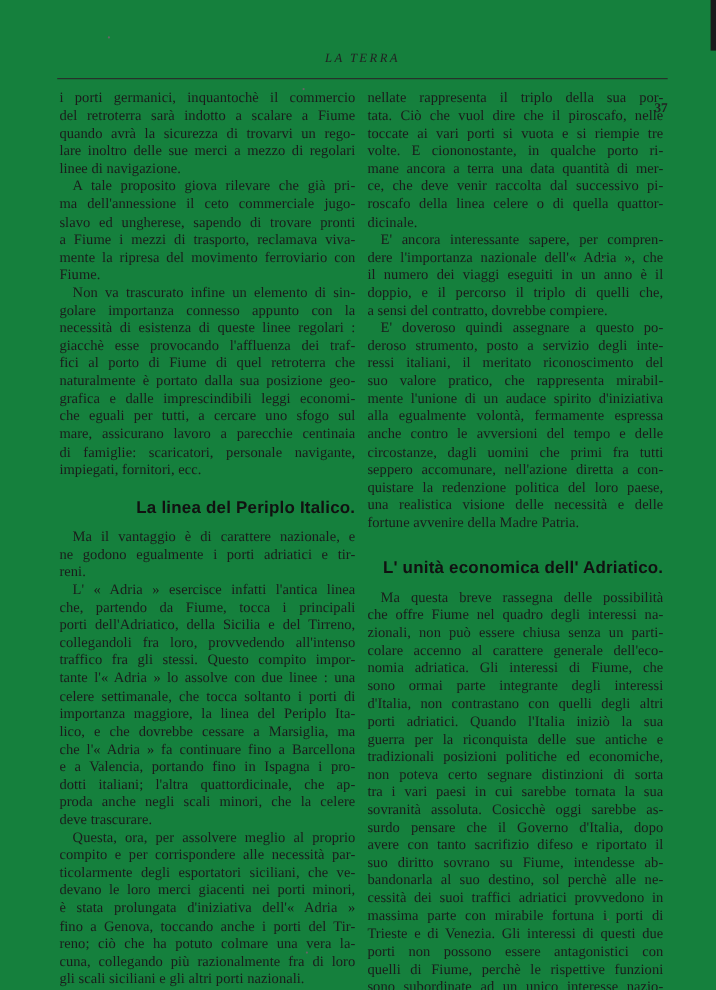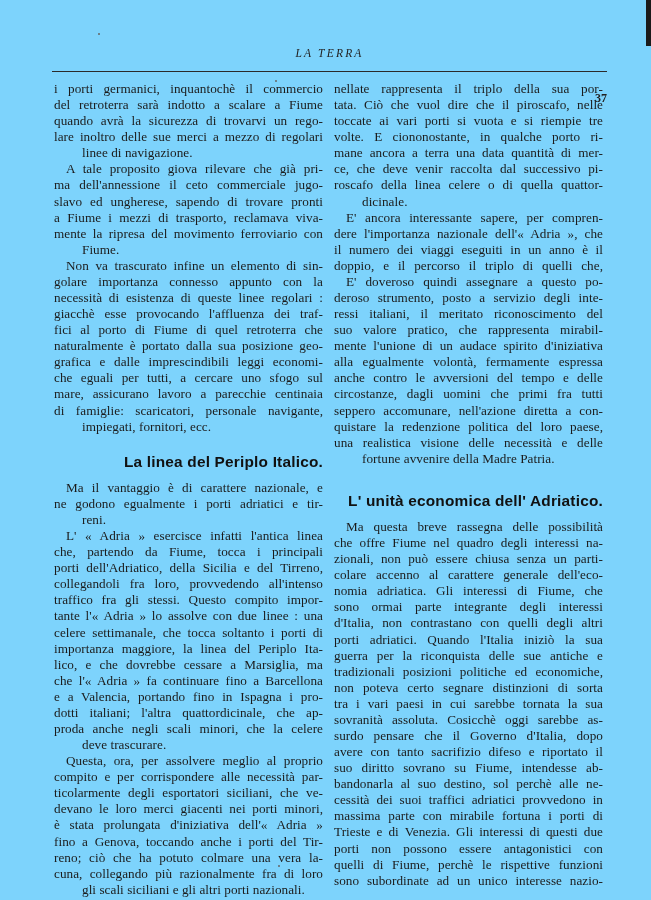--- a/index.html
+++ b/index.html
@@ -3,37 +3,37 @@
 <meta charset="utf-8">
 <style>
   html, body { margin: 0; padding: 0; }
   body {
     width: 651px; height: 900px; overflow: hidden;
     background: #ffffff;
     font-family: "Liberation Serif", "DejaVu Serif", serif;
     color: #1b1b1b;
     position: relative;
   }
-  .page { position: absolute; left: 0; top: 0; width: 651px; height: 900px; background: #7dd3fc; }
+  .page { position: absolute; left: 0; top: 0; width: 651px; height: 900px; background: #15803d; }
   .edge-mark { position: absolute; right: 0; top: 0; width: 5px; height: 46px; background: #1a1a1a; }
   .header { position: absolute; left: 52px; top: 44px; width: 555px; height: 20px; }
   .running-title {
     position: absolute; left: 0; right: 0; top: 3px; text-align: center;
     font-style: italic; font-size: 11.5px; letter-spacing: 2.2px; color: #222;
   }
   .page-number { position: absolute; right: 0; top: 3px; font-size: 12px; font-weight: bold; color: #222; margin-top: 44px; }
   .header-rule { position: absolute; left: 52px; top: 71px; width: 555px; height: 0; border-top: 1.6px solid #2a2a2a; }
   .col {
     position: absolute; top: 81px; width: 269px;
     font-size: 13.2px; line-height: 16.08px; letter-spacing: 0.05px;
   }
   .col.left { left: 54px; }
   .col.right { left: 334px; }
   .ln { display: block; white-space: nowrap; text-align: justify; text-align-last: justify; height: 16.08px; overflow: visible; }
-  .ln.last { text-align-last: left; margin-left: 28px; }
+  .ln.last { text-align-last: left; }
   .ln.indent { padding-left: 12px; }
   .heading {
     display: block; text-align: right; font-family: "Liberation Sans", "DejaVu Sans", sans-serif;
     font-weight: bold; font-size: 15.4px; letter-spacing: 0.2px; color: #111;
   }
   .gap-before-h1 { height: 19px; }
   .gap-after-h1 { height: 10px; }
   .gap-before-h2 { height: 26px; }
   .gap-after-h2 { height: 10px; }
   .speck { position: absolute; width: 2px; height: 2px; background: #666; border-radius: 50%; }
@@ -128,20 +128,21 @@
         <span class="ln">mane ancora a terra una data quantità di mer-</span>
         <span class="ln">ce, che deve venir raccolta dal successivo pi-</span>
         <span class="ln">roscafo della linea celere o di quella quattor-</span>
         <span class="ln last">dicinale.</span>
       </div>
     <div>
         <span class="ln indent">E' ancora interessante sapere, per compren-</span>
         <span class="ln">dere l'importanza nazionale dell'« Adria », che</span>
         <span class="ln">il numero dei viaggi eseguiti in un anno è il</span>
         <span class="ln">doppio, e il percorso il triplo di quelli che,</span>
+        <span class="ln last">a sensi del contratto, dovrebbe compiere.</span>
       </div>
     <div>
         <span class="ln indent">E' doveroso quindi assegnare a questo po-</span>
         <span class="ln">deroso strumento, posto a servizio degli inte-</span>
         <span class="ln">ressi italiani, il meritato riconoscimento del</span>
         <span class="ln">suo valore pratico, che rappresenta mirabil-</span>
         <span class="ln">mente l'unione di un audace spirito d'iniziativa</span>
         <span class="ln">alla egualmente volontà, fermamente espressa</span>
         <span class="ln">anche contro le avversioni del tempo e delle</span>
         <span class="ln">circostanze, dagli uomini che primi fra tutti</span>

